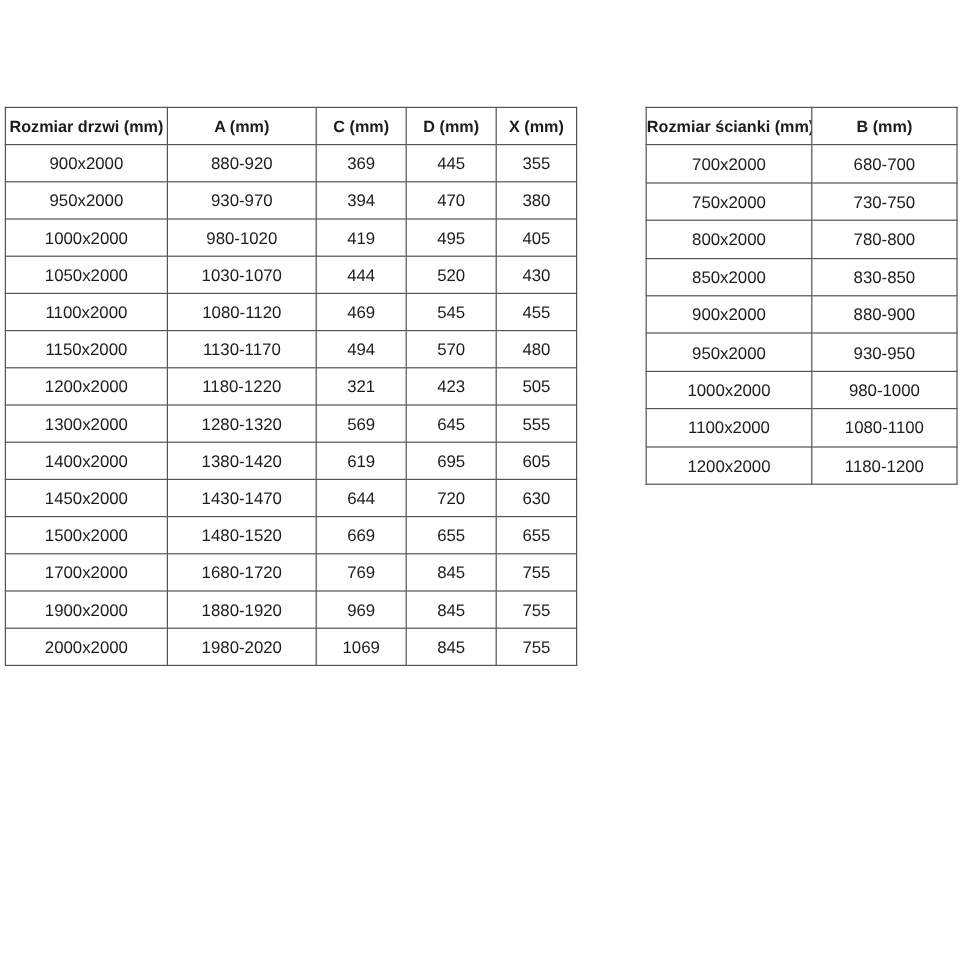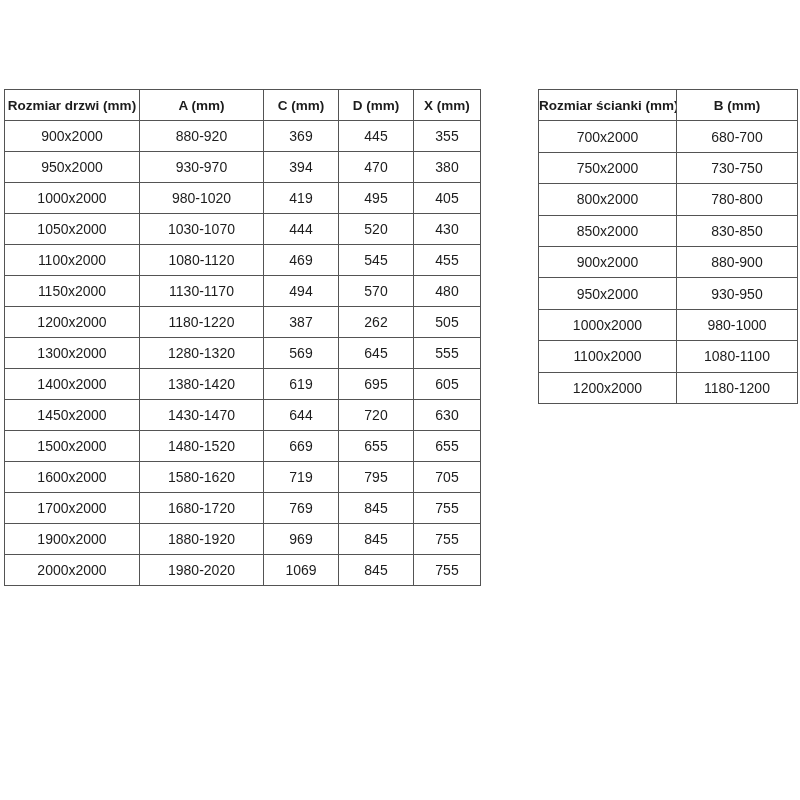--- a/index.html
+++ b/index.html
@@ -106,22 +106,22 @@
       <tr>
         <td>1150x2000</td>
         <td>1130-1170</td>
         <td>494</td>
         <td>570</td>
         <td>480</td>
       </tr>
       <tr>
         <td>1200x2000</td>
         <td>1180-1220</td>
-        <td>387</td>
-        <td>262</td>
+        <td>321</td>
+        <td>423</td>
         <td>505</td>
       </tr>
       <tr>
         <td>1300x2000</td>
         <td>1280-1320</td>
         <td>569</td>
         <td>645</td>
         <td>555</td>
       </tr>
       <tr>
@@ -137,27 +137,20 @@
         <td>644</td>
         <td>720</td>
         <td>630</td>
       </tr>
       <tr>
         <td>1500x2000</td>
         <td>1480-1520</td>
         <td>669</td>
         <td>655</td>
         <td>655</td>
-      </tr>
-      <tr>
-        <td>1600x2000</td>
-        <td>1580-1620</td>
-        <td>719</td>
-        <td>795</td>
-        <td>705</td>
       </tr>
       <tr>
         <td>1700x2000</td>
         <td>1680-1720</td>
         <td>769</td>
         <td>845</td>
         <td>755</td>
       </tr>
       <tr>
         <td>1900x2000</td>

